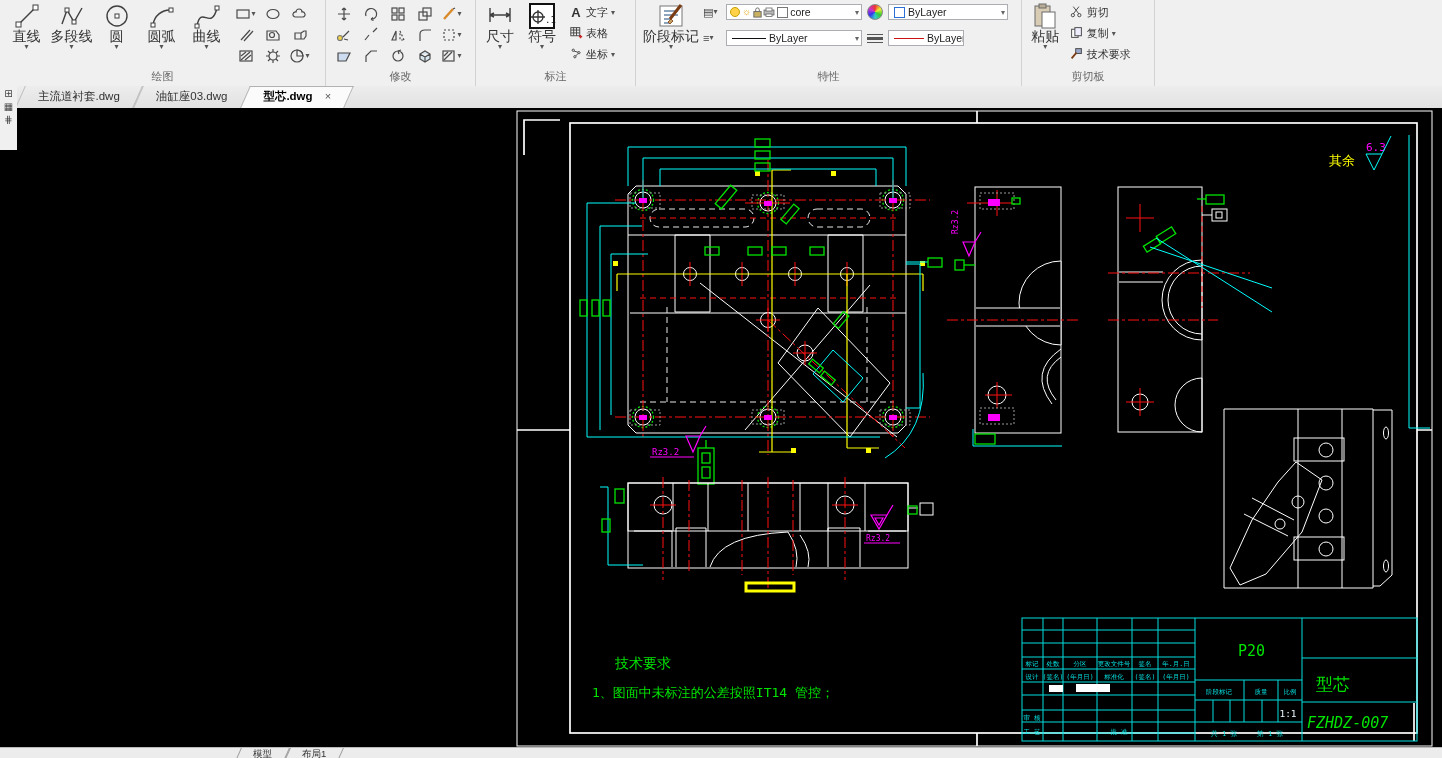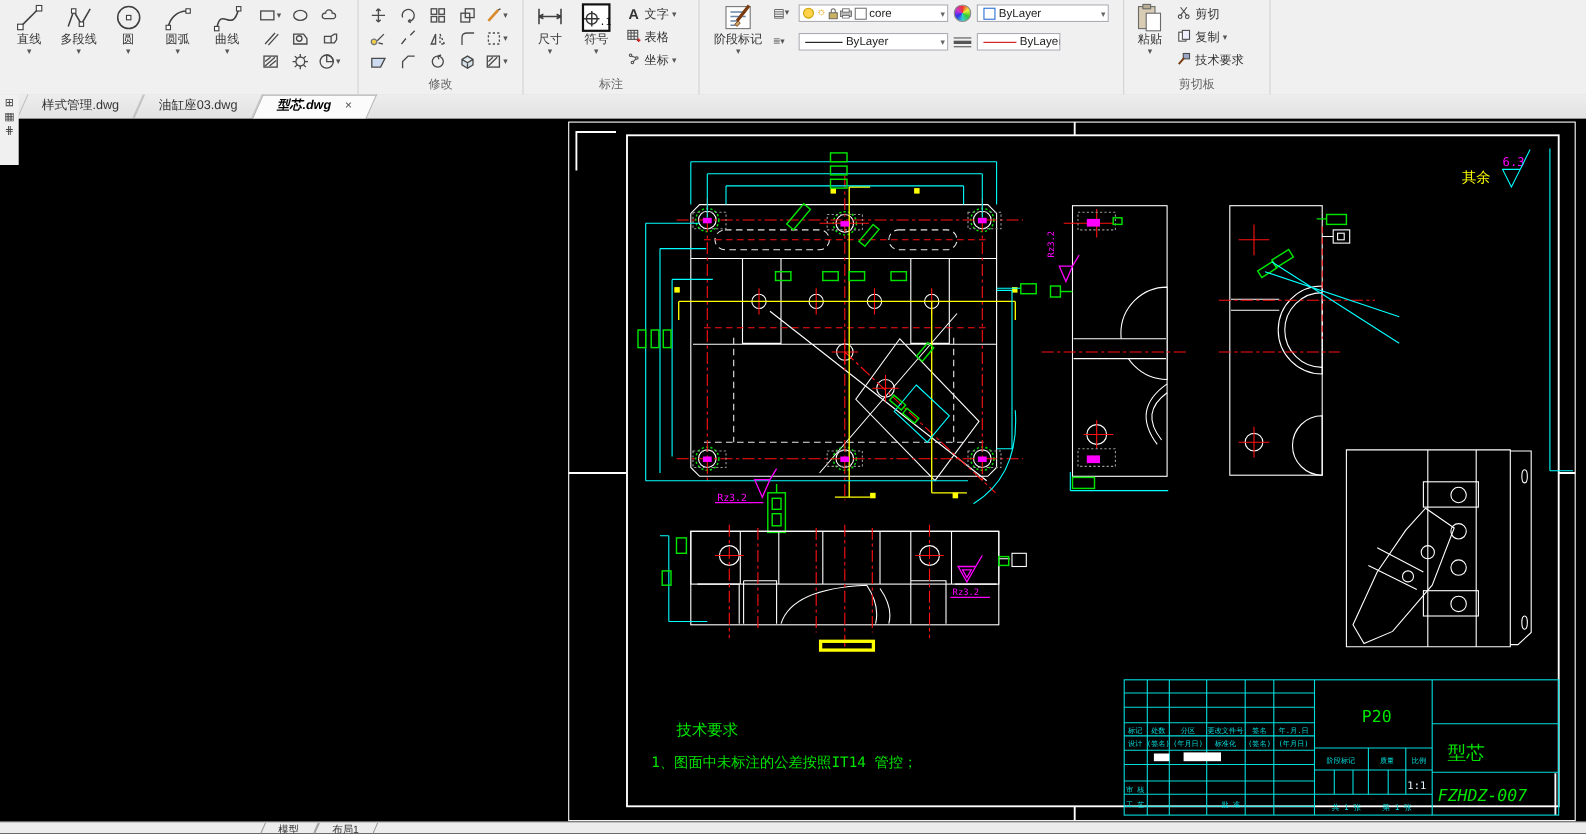--- a/index.html
+++ b/index.html
@@ -6,21 +6,21 @@
   .app{position:relative;width:1442px;height:758px;overflow:hidden;background:#000;
        font-family:"Liberation Sans","DejaVu Sans",sans-serif;-webkit-font-smoothing:antialiased;}
   
   .ribbon{position:absolute;top:0;left:0;width:1442px;height:86px;background:#f0f0f0;
           border-bottom:1px solid #d9d9d9;display:flex;}
   .rgroup{position:relative;border-right:1px solid #d2d2d2;padding:2px 4px 16px 4px;box-sizing:border-box;}
   .glabel{position:absolute;bottom:2px;left:0;right:0;text-align:center;font-size:11px;color:#666;}
   .grow{display:flex;align-items:flex-start;height:64px;}
   .bigbtn{width:45px;display:flex;flex-direction:column;align-items:center;cursor:pointer;color:#333;}
   .bicon{width:28px;height:28px;}
-  .blabel{font-size:11px;line-height:13px;white-space:nowrap;}
+  .blabel{font-size:14px;line-height:13px;white-space:nowrap;}
   .caret{font-size:8px;color:#555;line-height:8px;}
   svg.ic{stroke:#3f3f3f;fill:none;stroke-width:1.4;}
   svg.ic rect.n{fill:#fff;stroke:#3f3f3f;stroke-width:1;}
   .smallgrid{display:grid;grid-template-columns:repeat(3,27px);grid-auto-rows:21px;margin-left:3px;margin-top:1px;}
   .sbtn{display:flex;align-items:center;justify-content:center;cursor:pointer;}
   .mgrid{display:grid;grid-template-columns:repeat(5,27px);grid-auto-rows:21px;margin-top:1px;}
   svg.si{stroke:#4a4a4a;fill:none;stroke-width:1.2;width:16px;height:16px;}
   .anncol{display:flex;flex-direction:column;margin-left:4px;width:66px;}
   .annrow{display:flex;align-items:center;height:21px;font-size:11px;color:#333;cursor:pointer;white-space:nowrap;}
   .annrow .aicon{width:16px;text-align:center;margin-right:2px;flex:none;}
@@ -41,21 +41,21 @@
          background:conic-gradient(#e33,#ee3,#3c3,#3cc,#33e,#c3c,#e33);}
   .lwico{display:flex;flex-direction:column;justify-content:center;gap:2px;width:16px;height:16px;}
   .lwico i{display:block;background:#555;height:1px;}
   .lwico i.b{height:3px;}
   .clipcol{display:flex;flex-direction:column;margin-left:4px;width:84px;}
   
   .tabbar{position:absolute;top:86px;left:0;width:1442px;height:22px;
           background:linear-gradient(#ededed,#e2e2e2);display:flex;align-items:flex-end;padding-left:20px;box-sizing:border-box;}
   .tab{position:relative;height:22px;line-height:21px;padding:0 18px;font-size:11.5px;color:#333;cursor:pointer;}
   .tab .bgskew{position:absolute;inset:0;transform:skewX(-24deg);border-left:1px solid #bdbdbd;border-right:1px solid #bdbdbd;}
-  .tab.active{font-weight:bold;color:#000;font-style:italic;}
+  .tab.active{font-weight:bold;color:#000;}
   .tab.active .bgskew{background:#fbfbfb;border:1px solid #b2b2b2;border-bottom:none;}
   .tab .tlabel{position:relative;z-index:1;}
   .tab .tclose{position:relative;z-index:1;margin-left:9px;color:#555;font-size:11px;font-weight:normal;}
   
   .leftstrip{position:absolute;top:86px;left:0;width:17px;height:64px;background:#f0f0f0;z-index:6;
              display:flex;flex-direction:column;align-items:center;gap:2px;padding-top:2px;box-sizing:border-box;}
   .leftstrip span{font-size:10px;line-height:11px;color:#444;cursor:pointer;}
   
   .canvas{position:absolute;top:108px;left:0;width:1442px;height:650px;background:#000;}
   .canvas svg{display:block;}
@@ -182,20 +182,21 @@
             </span>
           <span class="sbtn">
               <svg class="si" viewBox="0 0 16 16">
                 <path d="M8,8 L8,2 A6,6 0 0 1 14,8 Z"></path>
                 <circle cx="8" cy="8" r="6"></circle>
               </svg>
               <span class="caret">▾</span>
             </span>
         </div>
       </div>
+      <div class="glabel">绘图</div>
     </div>
 
     <div class="rgroup" style="width:150px">
       <div class="mgrid">
         <span class="sbtn">
             <svg class="si" viewBox="0 0 16 16">
               <path d="M8,2 V14 M2,8 H14 M8,2 l-2,2 M8,2 l2,2 M8,14 l-2,-2 M8,14 l2,-2"></path>
             </svg>
           </span>
         <span class="sbtn">
@@ -403,20 +404,21 @@
             <span class="ddcaret">▾</span>
           </div>
           <div class="prow-gap"></div>
           <div class="dd" style="width:76px">
             <span class="redline"></span>
             <span>ByLayer</span>
 
           </div>
         </div>
       </div>
+      <div class="glabel">特性</div>
     </div>
 
     <div class="rgroup" style="width:133px">
       <div class="grow">
         <div class="bigbtn" style="width:40px">
           <svg class="bicon" viewBox="0 0 28 28">
             <rect x="4" y="4" width="15" height="20" style="fill:#d8cdb4;stroke:#6a6a6a"></rect>
             <rect x="8" y="2" width="7" height="4" style="fill:#b8ad94;stroke:#6a6a6a"></rect>
             <rect x="11" y="10" width="13" height="16" style="fill:#fff;stroke:#6a6a6a"></rect>
           </svg>
@@ -457,21 +459,21 @@
       </div>
       <div class="glabel">剪切板</div>
     </div>
 
     <div style="flex:1"></div>
   </div>
 
   <div class="tabbar">
     <div class="tab">
       <span class="bgskew"></span>
-      <span class="tlabel">样式管理.dwg</span>
+      <span class="tlabel">主流道衬套.dwg</span>
     </div>
     <div class="tab">
       <span class="bgskew"></span>
       <span class="tlabel">油缸座03.dwg</span>
     </div>
     <div class="tab active">
       <span class="bgskew"></span>
       <span class="tlabel">型芯.dwg</span>
       <span class="tclose">×</span>
     </div>

